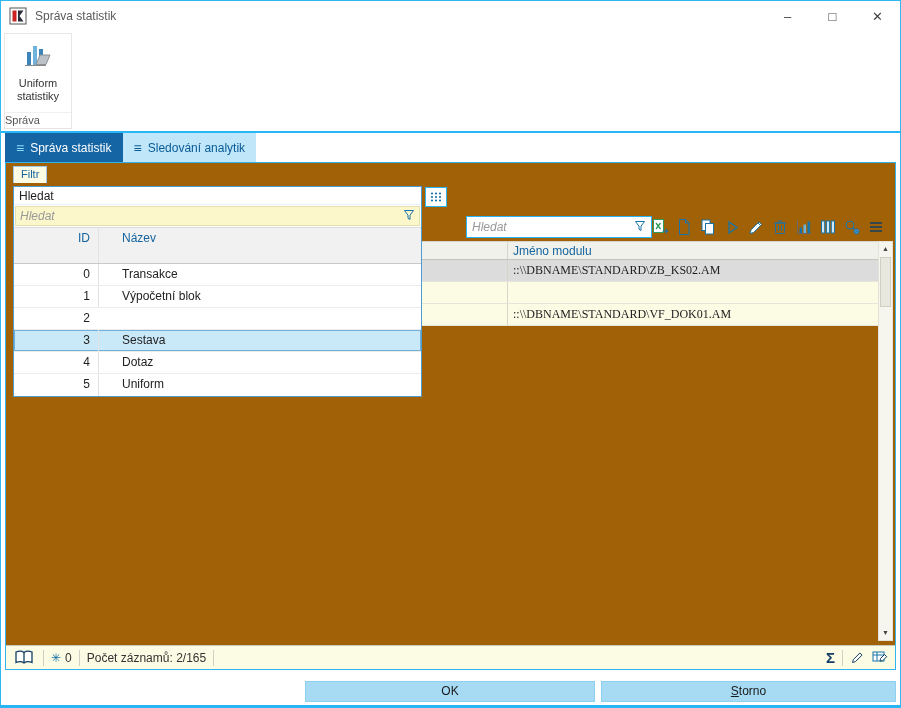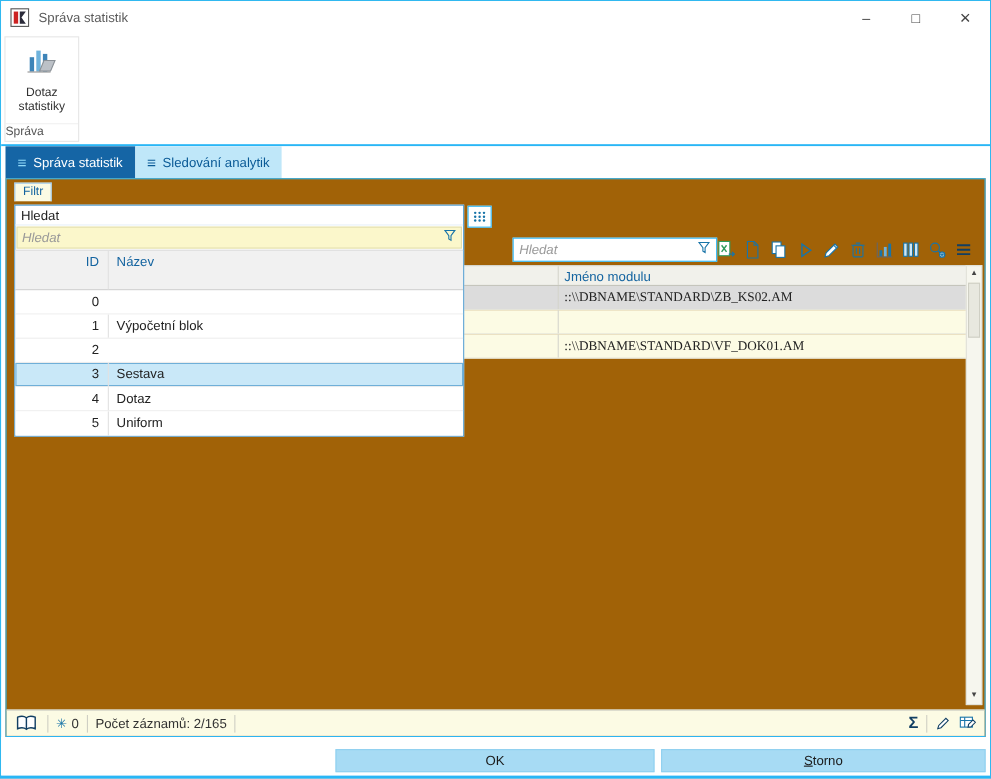--- a/index.html
+++ b/index.html
@@ -74,21 +74,21 @@
   .filter-dropdown { position:absolute; left:7px; top:23px; width:409px; background:#fff;
                      border:1px solid #4E9CD0; z-index:5; }
   .combo-display { height:18px; line-height:18px; font-size:12px; color:#222; padding-left:5px;
                    border-bottom:1px solid #E8F1F8; }
   .filter-search { height:20px; margin:1px 1px 0 1px; background:#FBF7CB; border:1px solid #E3DFAE;
                    display:flex; align-items:center; padding:0 4px; }
   .ftable { margin-top:1px; }
   .fhead { height:37px; display:flex; background:#F1F1F1; border-top:1px solid #DDD;
            border-bottom:1px solid #C9C9C9; font-size:12px; color:#1464A0; }
   .fid { width:84px; text-align:right; padding-right:8px; line-height:21px; }
-  .fname { flex:1; padding-left:7px; line-height:21px; border-left:1px solid #E2E2E2; }
+  .fname { flex:1; padding-left:23px; line-height:21px; border-left:1px solid #E2E2E2; }
   .frow { height:22px; display:flex; font-size:12px; color:#222; border-bottom:1px solid #ECECEC; background:#fff; }
   .frow.selected { background:#C9E8F8; box-shadow: inset 0 0 0 1px #6FAFD8; }
   .frow:last-child { border-bottom:none; }
 
   .dots-btn { position:absolute; left:419px; top:24px; width:22px; height:20px; background:#fff;
               border:1px solid #29B6F6; display:flex; align-items:center; justify-content:center; z-index:4; }
 
   
   .statusbar { position:absolute; left:0; right:0; bottom:0; height:24px; border-top:1px solid #C9C9C0;
                display:flex; align-items:center; padding:0 6px; gap:7px; font-size:12px; color:#333;
@@ -134,21 +134,21 @@
       <div class="ribbon-button">
         <span>
           <svg width="32" height="30" viewBox="0 0 32 30">
             <rect x="5" y="12" width="4" height="13" fill="#3D84B8"></rect>
             <rect x="11" y="6" width="4" height="19" fill="#6FB3DC"></rect>
             <rect x="17" y="9" width="4" height="16" fill="#3D84B8"></rect>
             <path d="M3 25.5 h21" stroke="#888" fill="none"></path>
             <polygon points="18,15 28,15 24,24.5 14,24.5" fill="#BCC1C7" stroke="#8A9096"></polygon>
           </svg>
         </span>
-        <span class="ribbon-button-label">Dotaz statistiky</span>
+        <span class="ribbon-button-label">Uniform statistiky</span>
       </div>
       <div class="ribbon-caption">Správa</div>
     </div>
   </div>
 
   <div class="accent-line"></div>
 
   <div class="tabbar">
     <div class="tab active">
       <span class="tab-icon">≡</span>
@@ -274,20 +274,21 @@
             </svg>
         </span>
       </div>
       <div class="ftable">
         <div class="fhead">
           <div class="fid">ID</div>
           <div class="fname">Název</div>
         </div>
         <div class="frow">
           <div class="fid">0</div>
+          <div class="fname">Transakce</div>
         </div>
         <div class="frow">
           <div class="fid">1</div>
           <div class="fname">Výpočetní blok</div>
         </div>
         <div class="frow">
           <div class="fid">2</div>
         </div>
         <div class="frow selected">
           <div class="fid">3</div>

